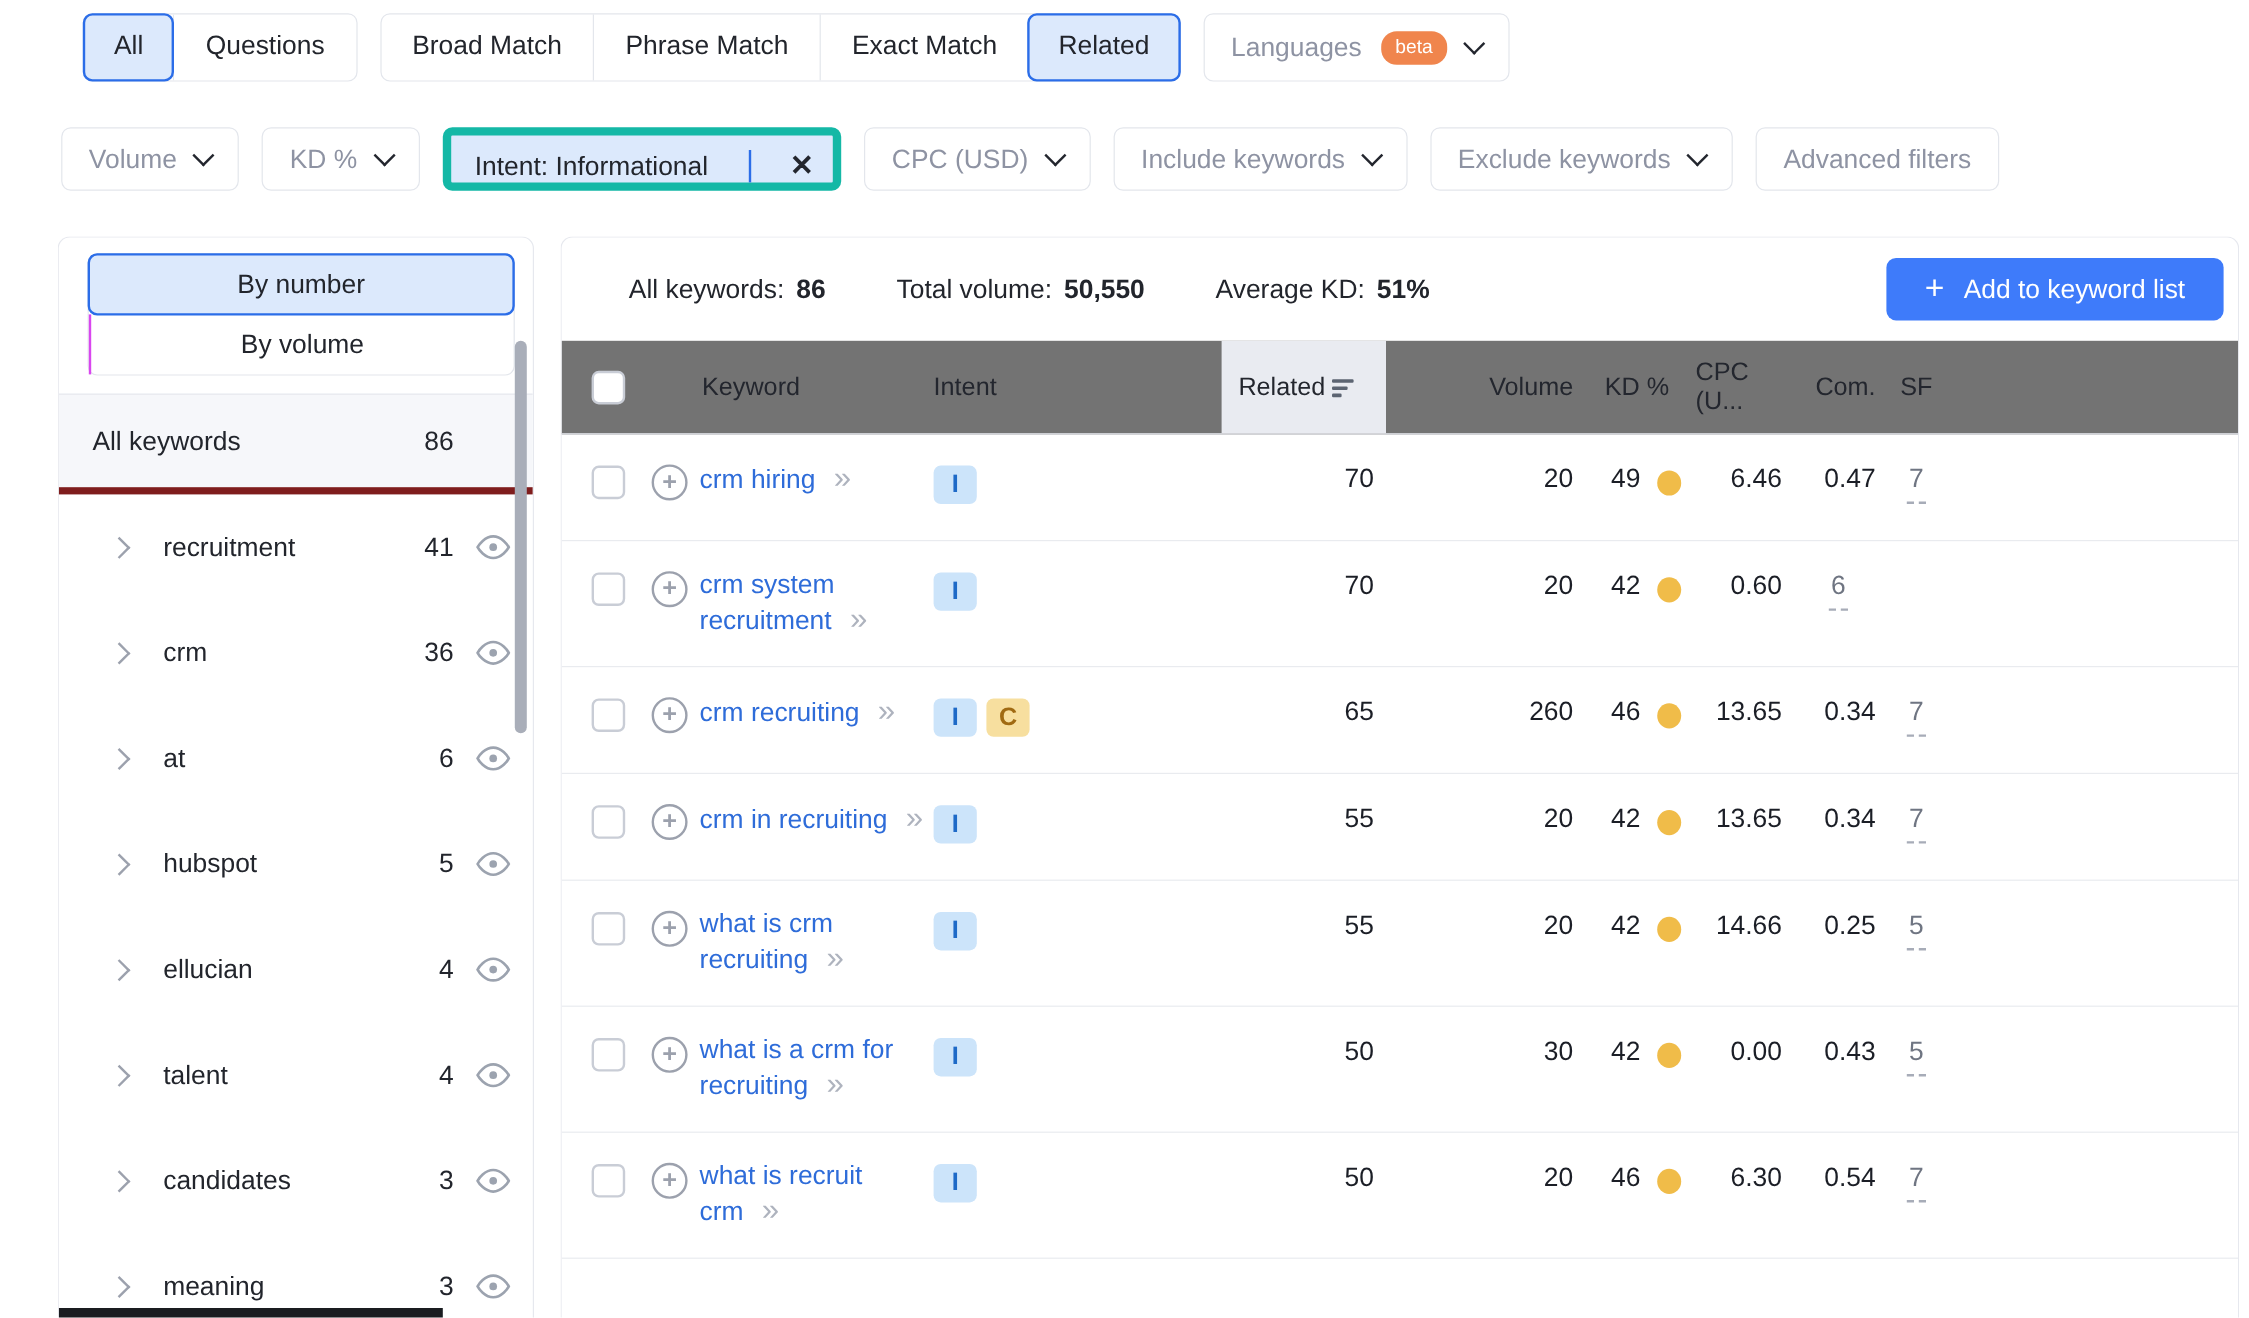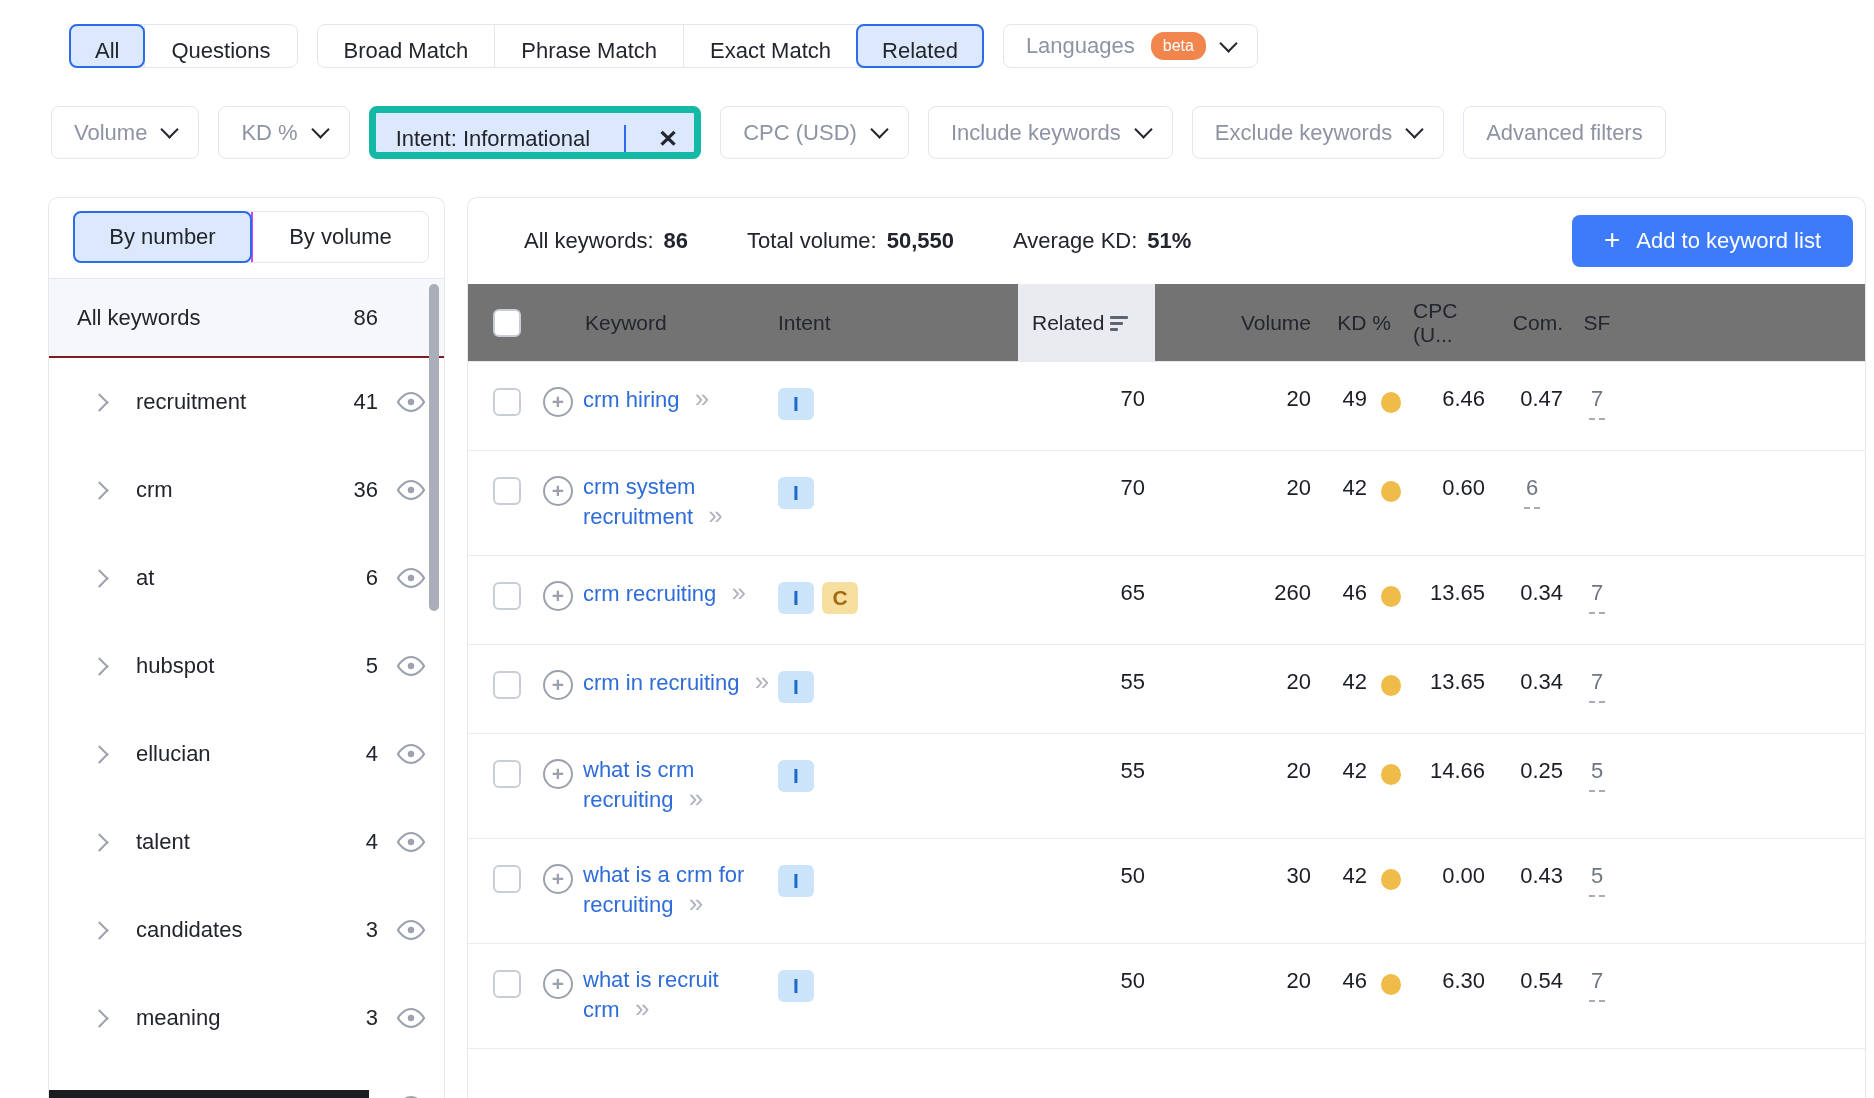--- a/index.html
+++ b/index.html
@@ -2,42 +2,42 @@
 <html><head>
 <meta charset="utf-8">
 <style>
   html,body{margin:0;padding:0;}
   body{
     width:1874px;height:1098px;overflow:hidden;position:relative;
     background:#ffffff;font-family:"Liberation Sans",sans-serif;color:#22252C;
   }
   
   .frow{position:absolute;left:51px;display:flex;gap:19px;align-items:stretch;}
-  #frow1{top:24px;height:44px;padding-left:18px;}
+  #frow1{top:11px;height:57px;padding-left:18px;}
   #frow2{top:106px;height:53px;width:2000px;}
   .seg-group{display:flex;border:1px solid #E3E6EC;border-radius:8px;background:#fff;}
   .seg{padding:0 26px;line-height:52px;font-size:22px;color:#22252C;border-left:1px solid #E3E6EC;white-space:nowrap;cursor:pointer;}
   .seg:first-child{border-left:none;border-radius:8px 0 0 8px;}
   .seg:last-child{border-radius:0 8px 8px 0;}
   .seg.sel{background:#DCE9FC;border:2px solid #2B6DE8;border-radius:8px;margin:-1px;line-height:50px;padding:0 24px;position:relative;z-index:2;}
   .pill{display:flex;align-items:center;gap:16px;border:1px solid #E3E6EC;border-radius:8px;padding:0 22px;font-size:22px;color:#8E93A3;background:#fff;white-space:nowrap;cursor:pointer;}
   .pill.active{background:#DCE9FC;border:7px solid #14b8a6;color:#22252C;padding:12px 0 0 20px;}
   .pill.active .plabel{padding-right:18px;}
   .pill .vdiv{width:2px;align-self:stretch;background:#2B6DE8;}
   .pill .xbtn{font-size:24px;font-weight:700;color:#23262E;padding:0 16px;}
   .chev-d{width:11px;height:11px;border-right:2.5px solid #23262E;border-bottom:2.5px solid #23262E;transform:rotate(45deg);margin-top:-6px;flex-shrink:0;}
   .beta{background:#F0854D;color:#fff;font-size:16px;line-height:16px;padding:6px 12px;border-radius:13px;}
   
   .sidebar{position:absolute;left:48px;top:197px;width:395px;height:901px;background:#fff;
     border:1px solid #E6E8EE;border-bottom:none;border-radius:10px 10px 0 0;overflow:hidden;}
-  .side-tabs{margin:13px 15px 0 24px;display:flex;border:1px solid #E3E6EC;border-radius:8px;}
+  .side-tabs{margin:13px 15px 0 24px;display:flex;border:1px solid #E3E6EC;border-radius:8px;flex-direction:column;}
   .side-tab{flex:1;text-align:center;line-height:50px;font-size:22px;color:#22252C;border-left:2px solid #d946ef;cursor:pointer;}
   .side-tab:first-child{border-left:none;}
   .side-tab.sel{background:#DCE9FC;border:2px solid #2B6DE8;border-radius:8px;margin:-1px;line-height:48px;z-index:2;}
-  .side-head{margin-top:15px;border-top:1px solid #E6E8EE;border-bottom:2px solid #7f1d1d;background:#F6F7FA;height:77px;display:flex;align-items:center;padding:0 66px 0 28px;font-size:22px;gap:12px;}
+  .side-head{margin-top:15px;border-top:1px solid #E6E8EE;border-bottom:6px solid #7f1d1d;background:#F6F7FA;height:77px;display:flex;align-items:center;padding:0 66px 0 28px;font-size:22px;gap:12px;}
   .side-head .cnt{margin-left:auto;}
   .side-item{height:88px;display:flex;align-items:center;padding:0 18px 0 44px;font-size:22px;}
   .chev-r{width:11px;height:11px;border-top:2.5px solid #9CA1AD;border-right:2.5px solid #9CA1AD;transform:rotate(45deg);margin-right:30px;flex-shrink:0;}
   .side-item .lbl{flex:0 0 auto;}
   .side-item .cnt{margin-left:auto;}
   .side-item .eye{width:30px;height:22px;margin-left:18px;flex-shrink:0;display:flex;}
   .side-scroll{position:absolute;right:5px;top:86px;width:10px;height:327px;background:#A9AEB9;border-radius:5px;}
   .side-bottom-bar{position:absolute;left:0;bottom:0;width:320px;height:9px;background:#1A1C20;}
   
   .card{position:absolute;left:467px;top:197px;width:1397px;height:901px;background:#fff;

